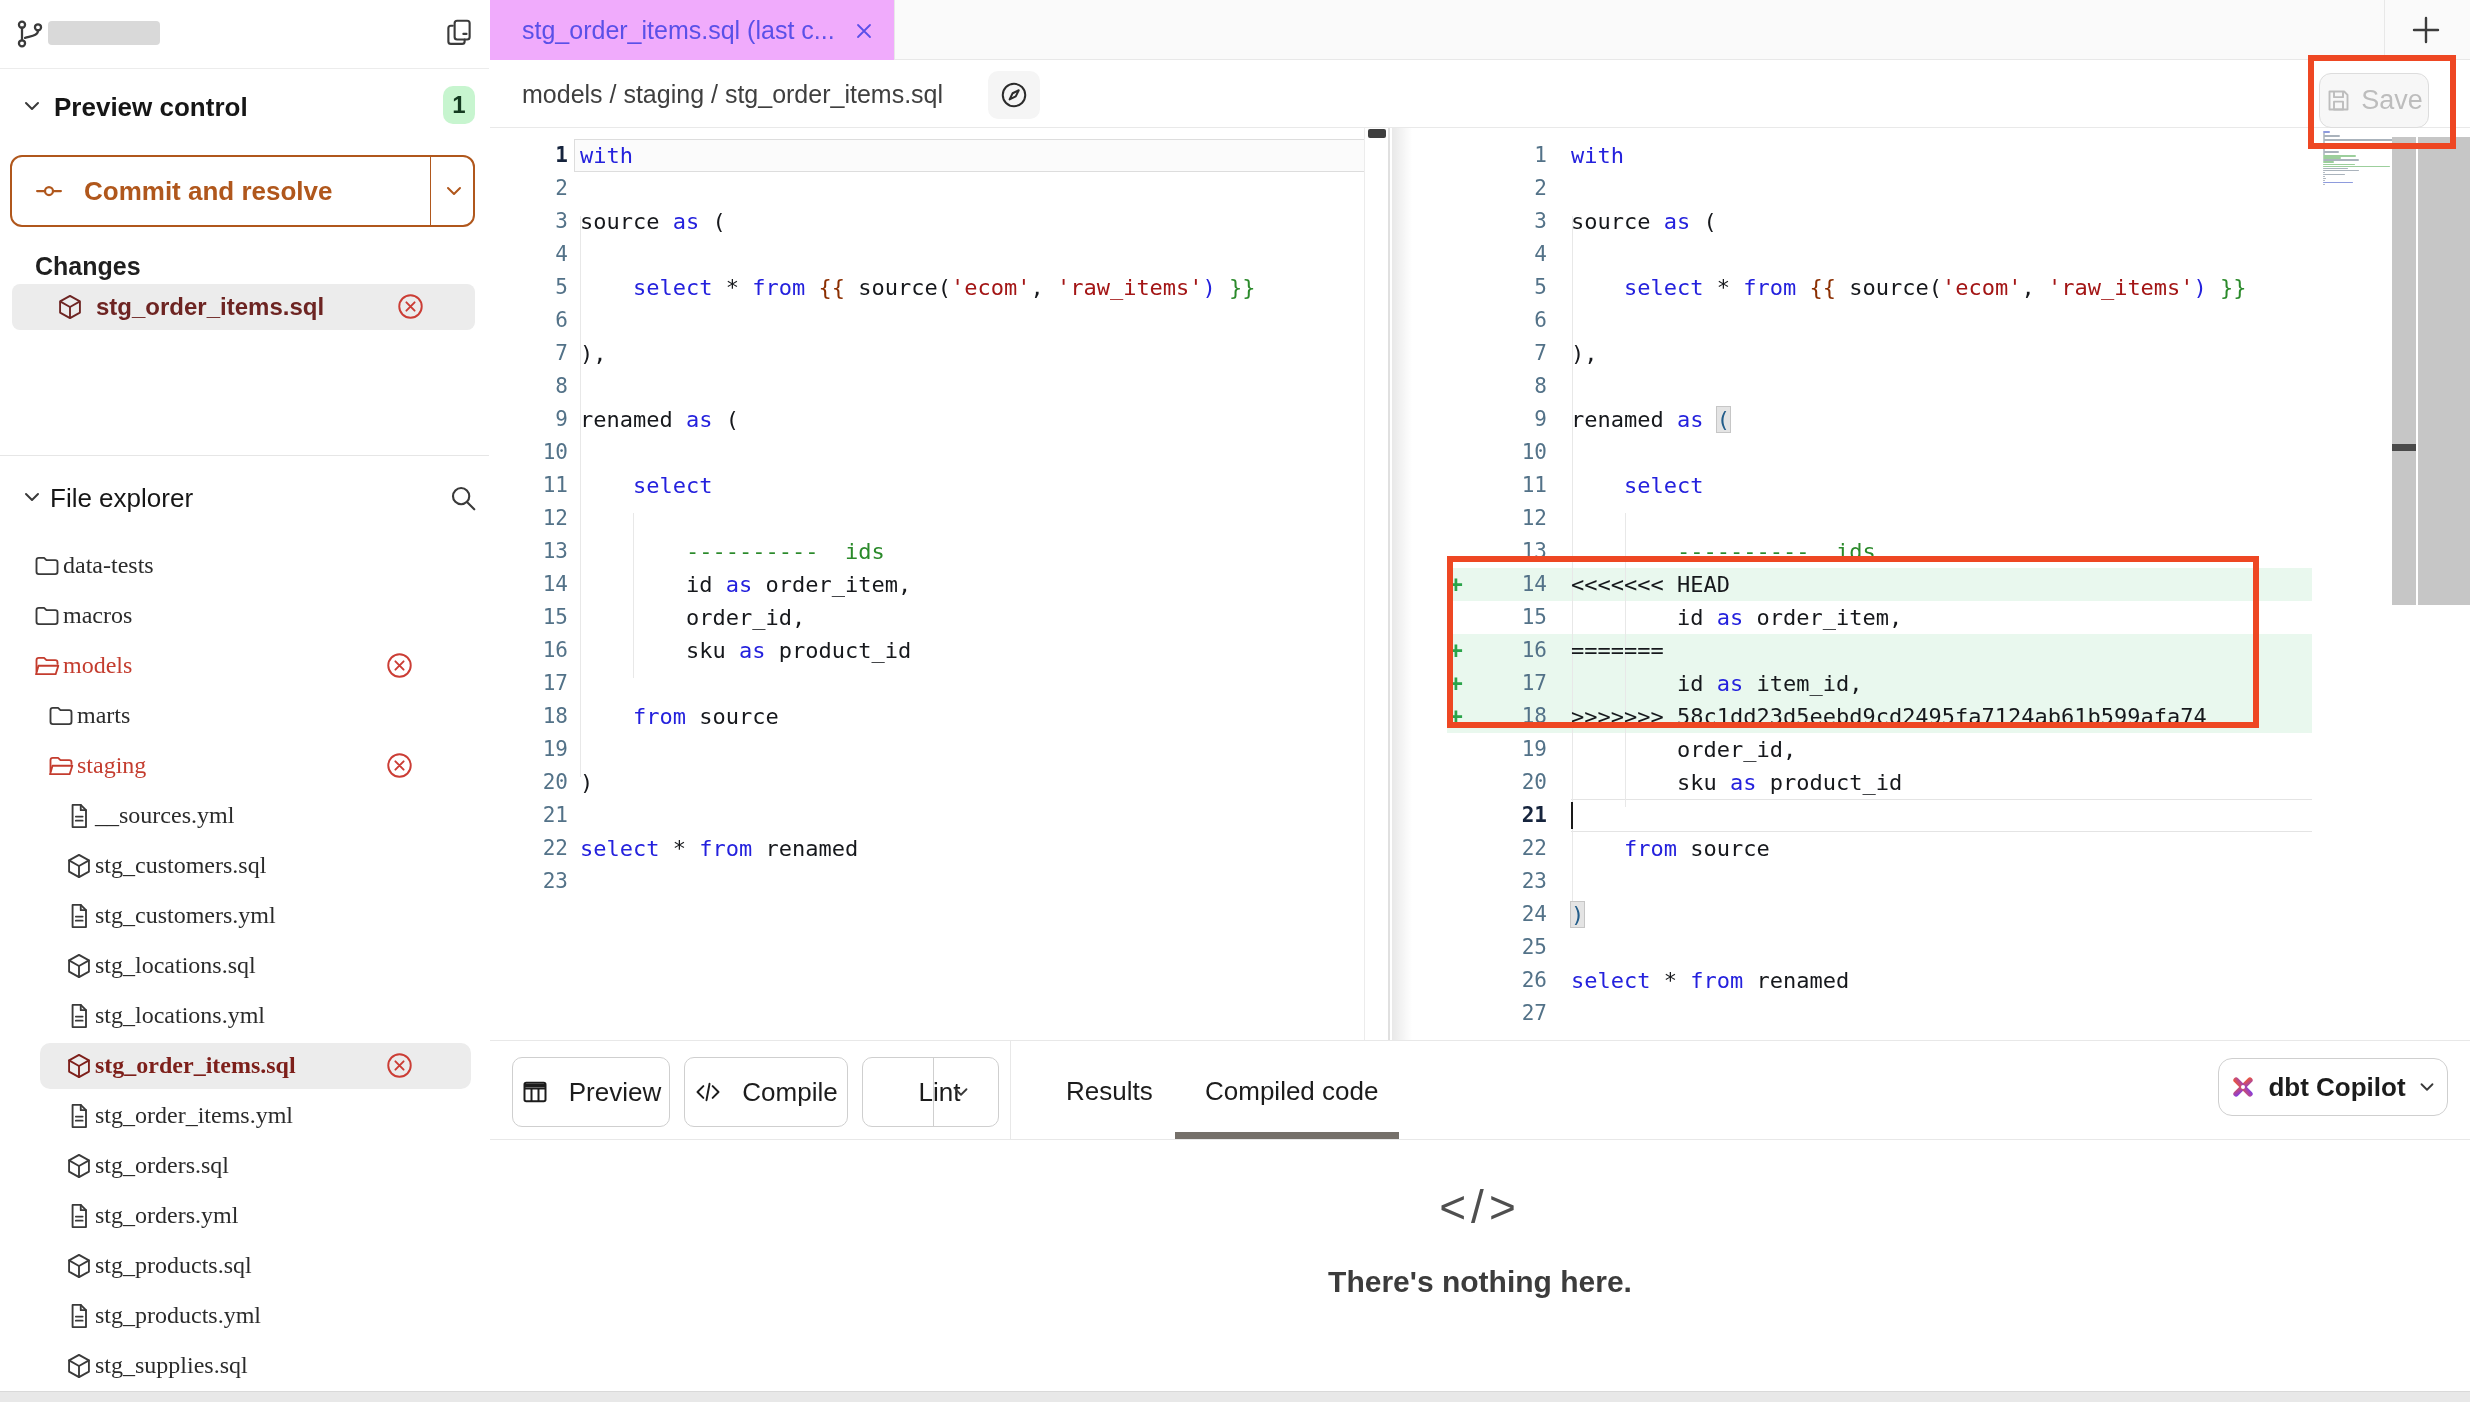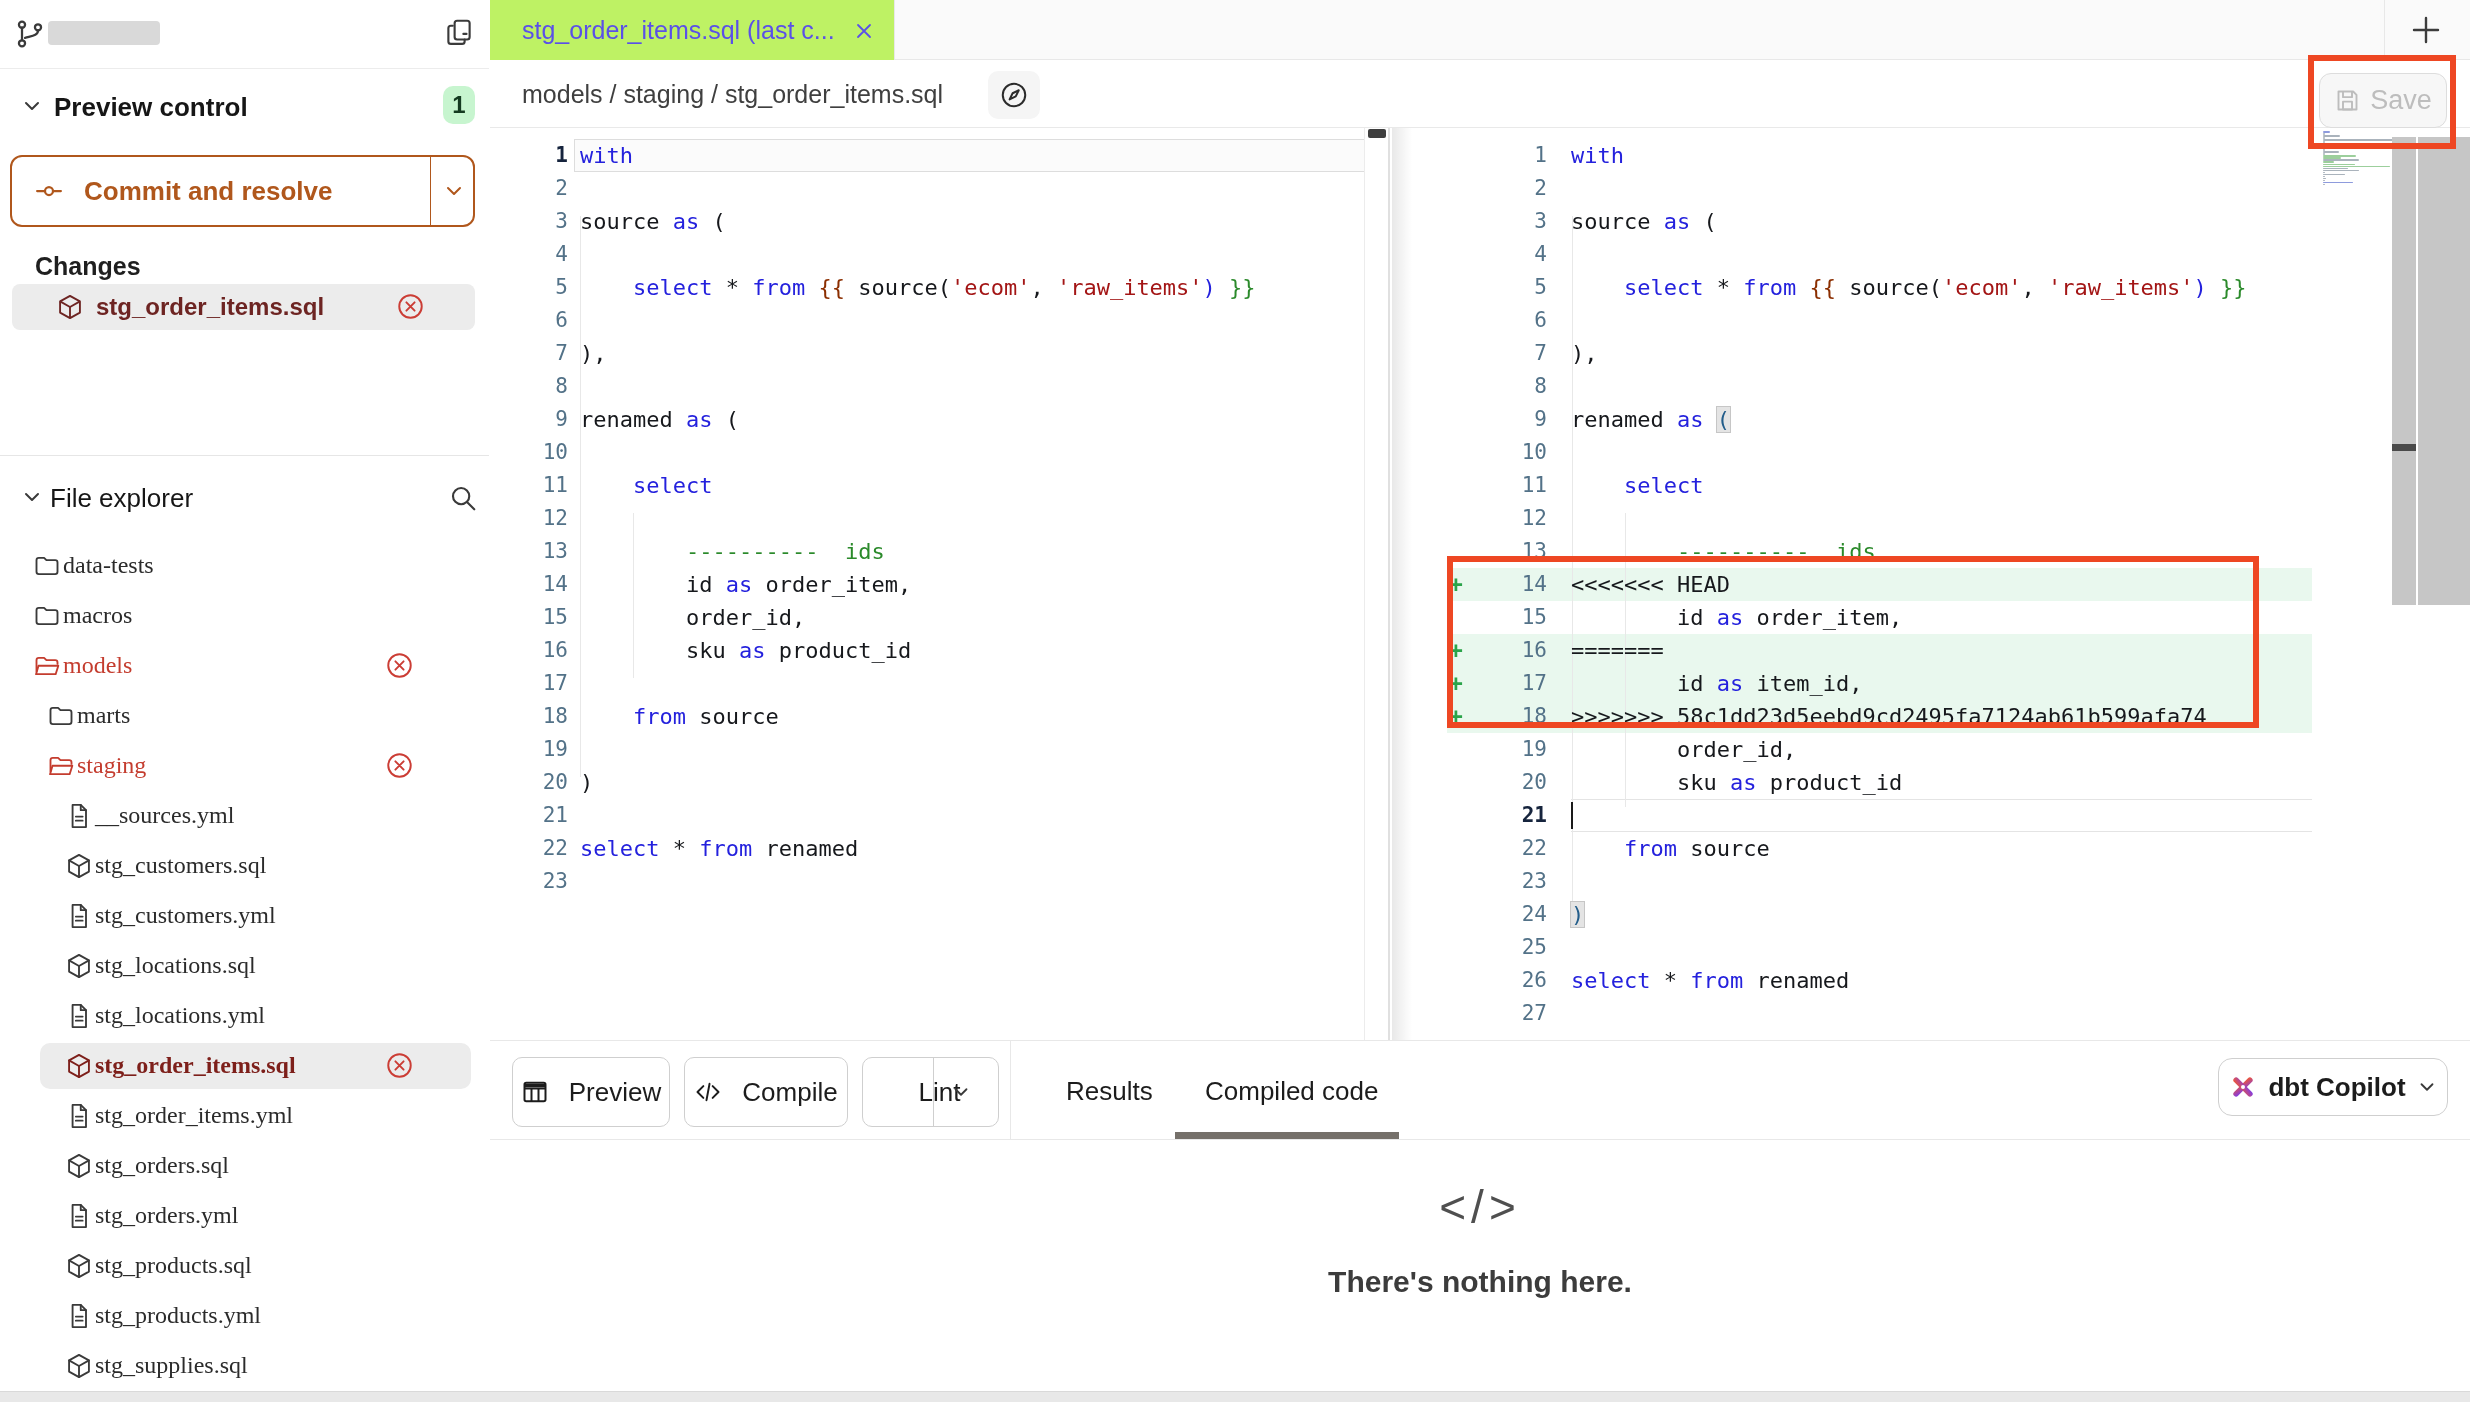--- a/index.html
+++ b/index.html
@@ -40,33 +40,33 @@
   .tree-row .tlabel{position:absolute;top:11px;white-space:nowrap;}
   .tree-row .tbadge{position:absolute;left:385px;top:10px;color:#cb3d35;}
   .tree-row.c-red .tlabel,.tree-row.c-red .ticon{color:#c43c2e;}
   .tree-row.c-darkred .tlabel,.tree-row.c-darkred .ticon{color:#7d1f1a;font-weight:600;}
   .tree-row.sel::before{content:"";position:absolute;left:40px;right:18px;top:2px;bottom:2px;
     background:#ececec;border-radius:10px;}
   .tree-row>span{z-index:1;}
 
   
   .tabbar{left:490px;top:0;width:1980px;height:60px;background:#fafafa;border-bottom:1px solid #e8e8e8;box-sizing:border-box;}
-  .active-tab{left:490px;top:0;width:405px;height:61px;background:#bef264;border-right:1px solid #e8e8e8;box-sizing:border-box;text-align:right;}
+  .active-tab{left:490px;top:0;width:405px;height:61px;background:#f0abfc;border-right:1px solid #e8e8e8;box-sizing:border-box;text-align:right;}
   .tab-title{position:absolute;left:32px;top:16px;font-size:25px;color:#5a50e8;white-space:nowrap;}
   .tab-close{position:absolute;left:362px;top:19px;color:#5a50e8;}
   .tabbar-sep{left:2384px;top:0;width:1px;height:60px;background:#e8e8e8;}
   .new-tab{left:2408px;top:12px;color:#3c3c3c;}
   .breadcrumb-row{left:490px;top:60px;width:1980px;height:68px;background:#fff;}
   .breadcrumb{position:absolute;left:32px;top:20px;font-size:25px;color:#3f3f3f;white-space:nowrap;}
   .compass-chip{position:absolute;left:498px;top:11px;width:52px;height:48px;background:#f5f5f5;border-radius:10px;
     display:flex;align-items:center;justify-content:center;color:#2b2b2b;}
   .editor-topline{left:490px;top:127px;width:1980px;height:1px;background:#e9e9e9;}
 
   
-  .save-btn{left:2319px;top:73px;width:128px;height:55px;background:#f7f7f7;border:1.5px solid #dddddd;
+  .save-btn{left:2319px;top:73px;width:110px;height:55px;background:#f7f7f7;border:1.5px solid #dddddd;
     border-radius:12px;box-sizing:border-box;display:flex;align-items:center;justify-content:center;gap:9px;
     color:#bdbdbd;font-size:27px;}
   .anno{border:6px solid #ee4723;box-sizing:border-box;z-index:40;pointer-events:none;}
   .anno-save{left:2308px;top:55px;width:148px;height:94px;}
   .anno-diff{left:1447px;top:556px;width:812px;height:172px;}
 
   
   .pane{top:128px;height:912px;background:#fff;overflow:hidden;}
   #pane-left{left:490px;width:900px;border-right:2px solid #e0e0e0;box-sizing:border-box;}
   #pane-right{left:1392px;width:1078px;}

